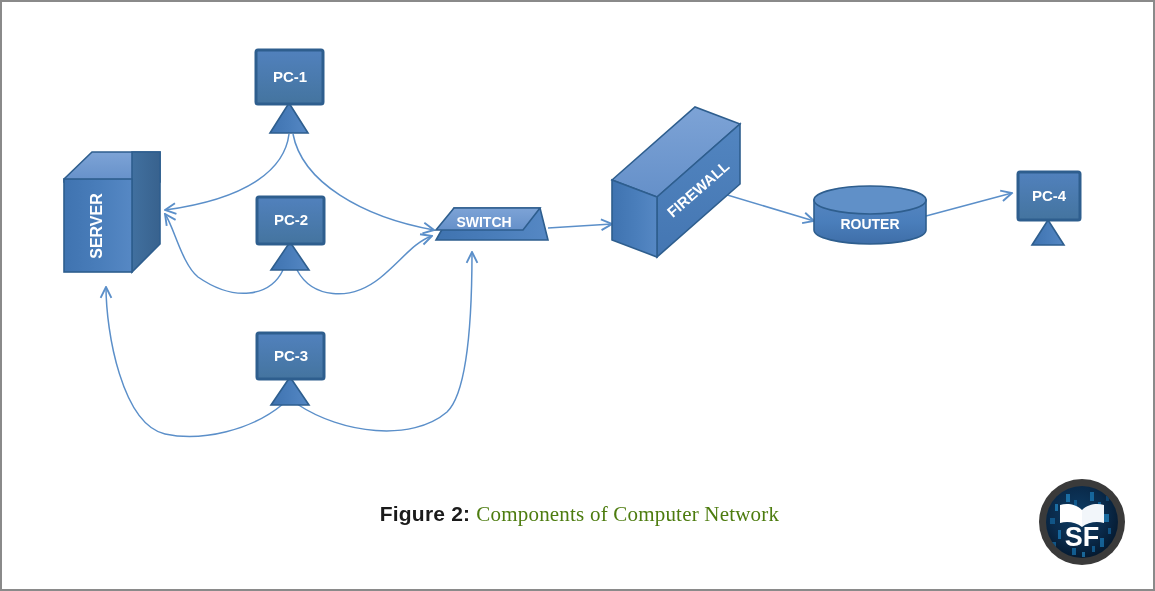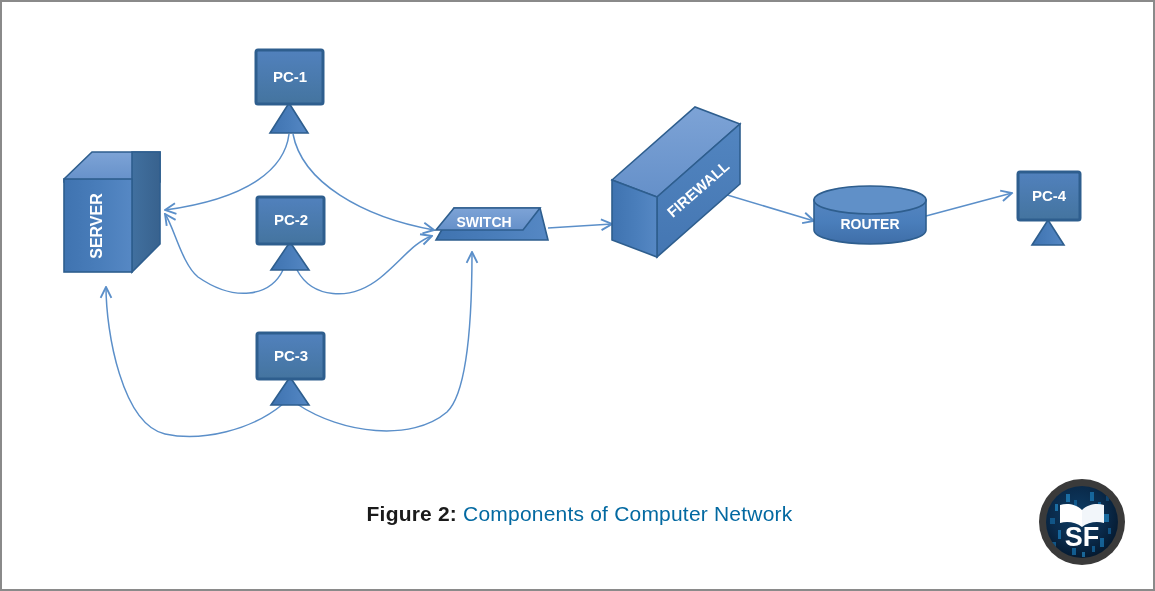--- a/index.html
+++ b/index.html
@@ -45,21 +45,22 @@
     font-family: "Liberation Sans", sans-serif;
     letter-spacing: 0.2px;
   }
   .caption-figure {
     font-weight: bold;
     color: #1a1a1a;
     text-align: right;
   }
   .caption-text {
     font-weight: normal;
-    color: #0369a1;
+    color: #4d7c0f;
+    font-family: Liberation Serif, serif;
   }
   #logo {
     position: absolute;
     left: 1036px;
     top: 476px;
     width: 88px;
     height: 88px;
   }
 </style>
 </head>

